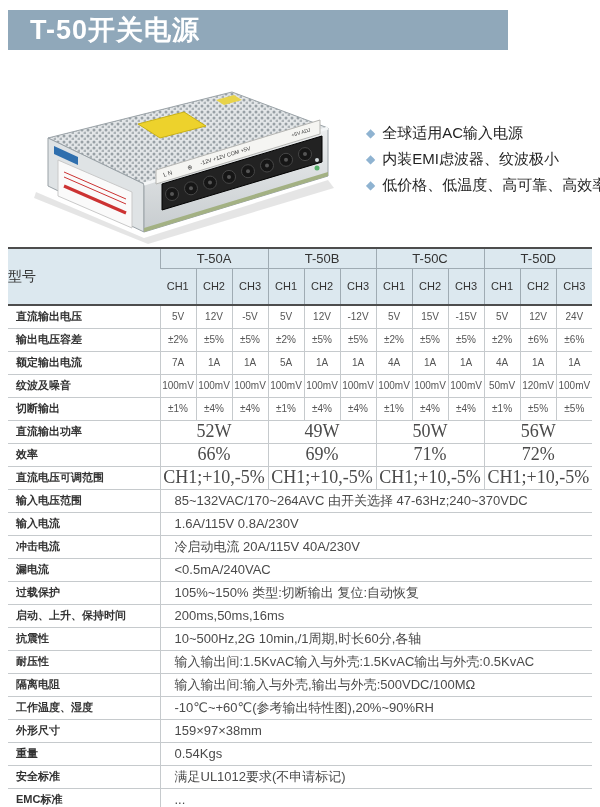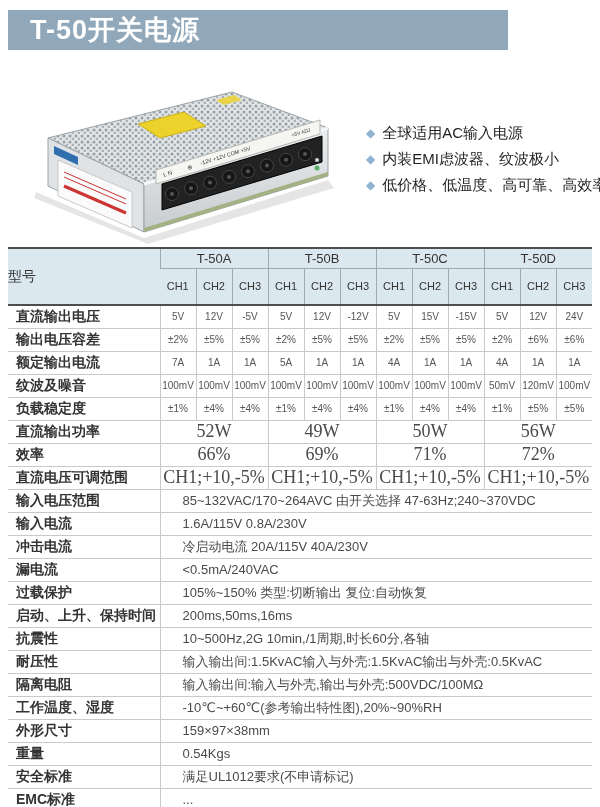--- a/index.html
+++ b/index.html
@@ -44,25 +44,25 @@
   }
   .h-model{font-size:13px;height:20px;text-align:center;border-bottom:1px solid var(--line-head);}
   .h-ch{font-size:11px;height:37px;text-align:center;border-bottom:2px solid var(--line-dark) !important;color:#444;}
   .spec tbody td{
     border-bottom:1px solid var(--line-light);
     border-left:1px solid var(--line-light);
     font-size:13px;color:#4a4a4a;height:23px;text-align:center;background:#fff;
   }
   .spec tbody td.lbl{
     text-align:left;padding-left:8px;font-weight:bold;color:#333;
-    border-left:none;font-size:14px;white-space:nowrap;
+    border-left:none;font-size:11px;white-space:nowrap;
   }
   .spec td.chv{font-size:10px;color:#555;margin-left:6px;}
   .spec td.mdl{font-size:18px;font-family:Liberation Serif, serif;}
-  .spec td.fullv{text-align:left;padding-left:22px;white-space:nowrap;}
+  .spec td.fullv{text-align:left;padding-left:14px;white-space:nowrap;}
 </style>
 </head>
 <body>
 
 <div class="banner">T-50开关电源</div>
 
 <div class="photo-wrap">
   <svg width="320" height="165" viewBox="0 0 320 165">
     <defs>
       <pattern id="mesh" width="6" height="6" patternUnits="userSpaceOnUse">
@@ -226,21 +226,21 @@
         <td class="chv">100mV</td>
         <td class="chv">100mV</td>
         <td class="chv">100mV</td>
         <td class="chv">100mV</td>
         <td class="chv">100mV</td>
         <td class="chv">50mV</td>
         <td class="chv">120mV</td>
         <td class="chv">100mV</td>
       </tr>
       <tr>
-        <td class="lbl">负载稳定度</td>
+        <td class="lbl">切断输出</td>
         <td class="chv">±1%</td>
         <td class="chv">±4%</td>
         <td class="chv">±4%</td>
         <td class="chv">±1%</td>
         <td class="chv">±4%</td>
         <td class="chv">±4%</td>
         <td class="chv">±1%</td>
         <td class="chv">±4%</td>
         <td class="chv">±4%</td>
         <td class="chv">±1%</td>

